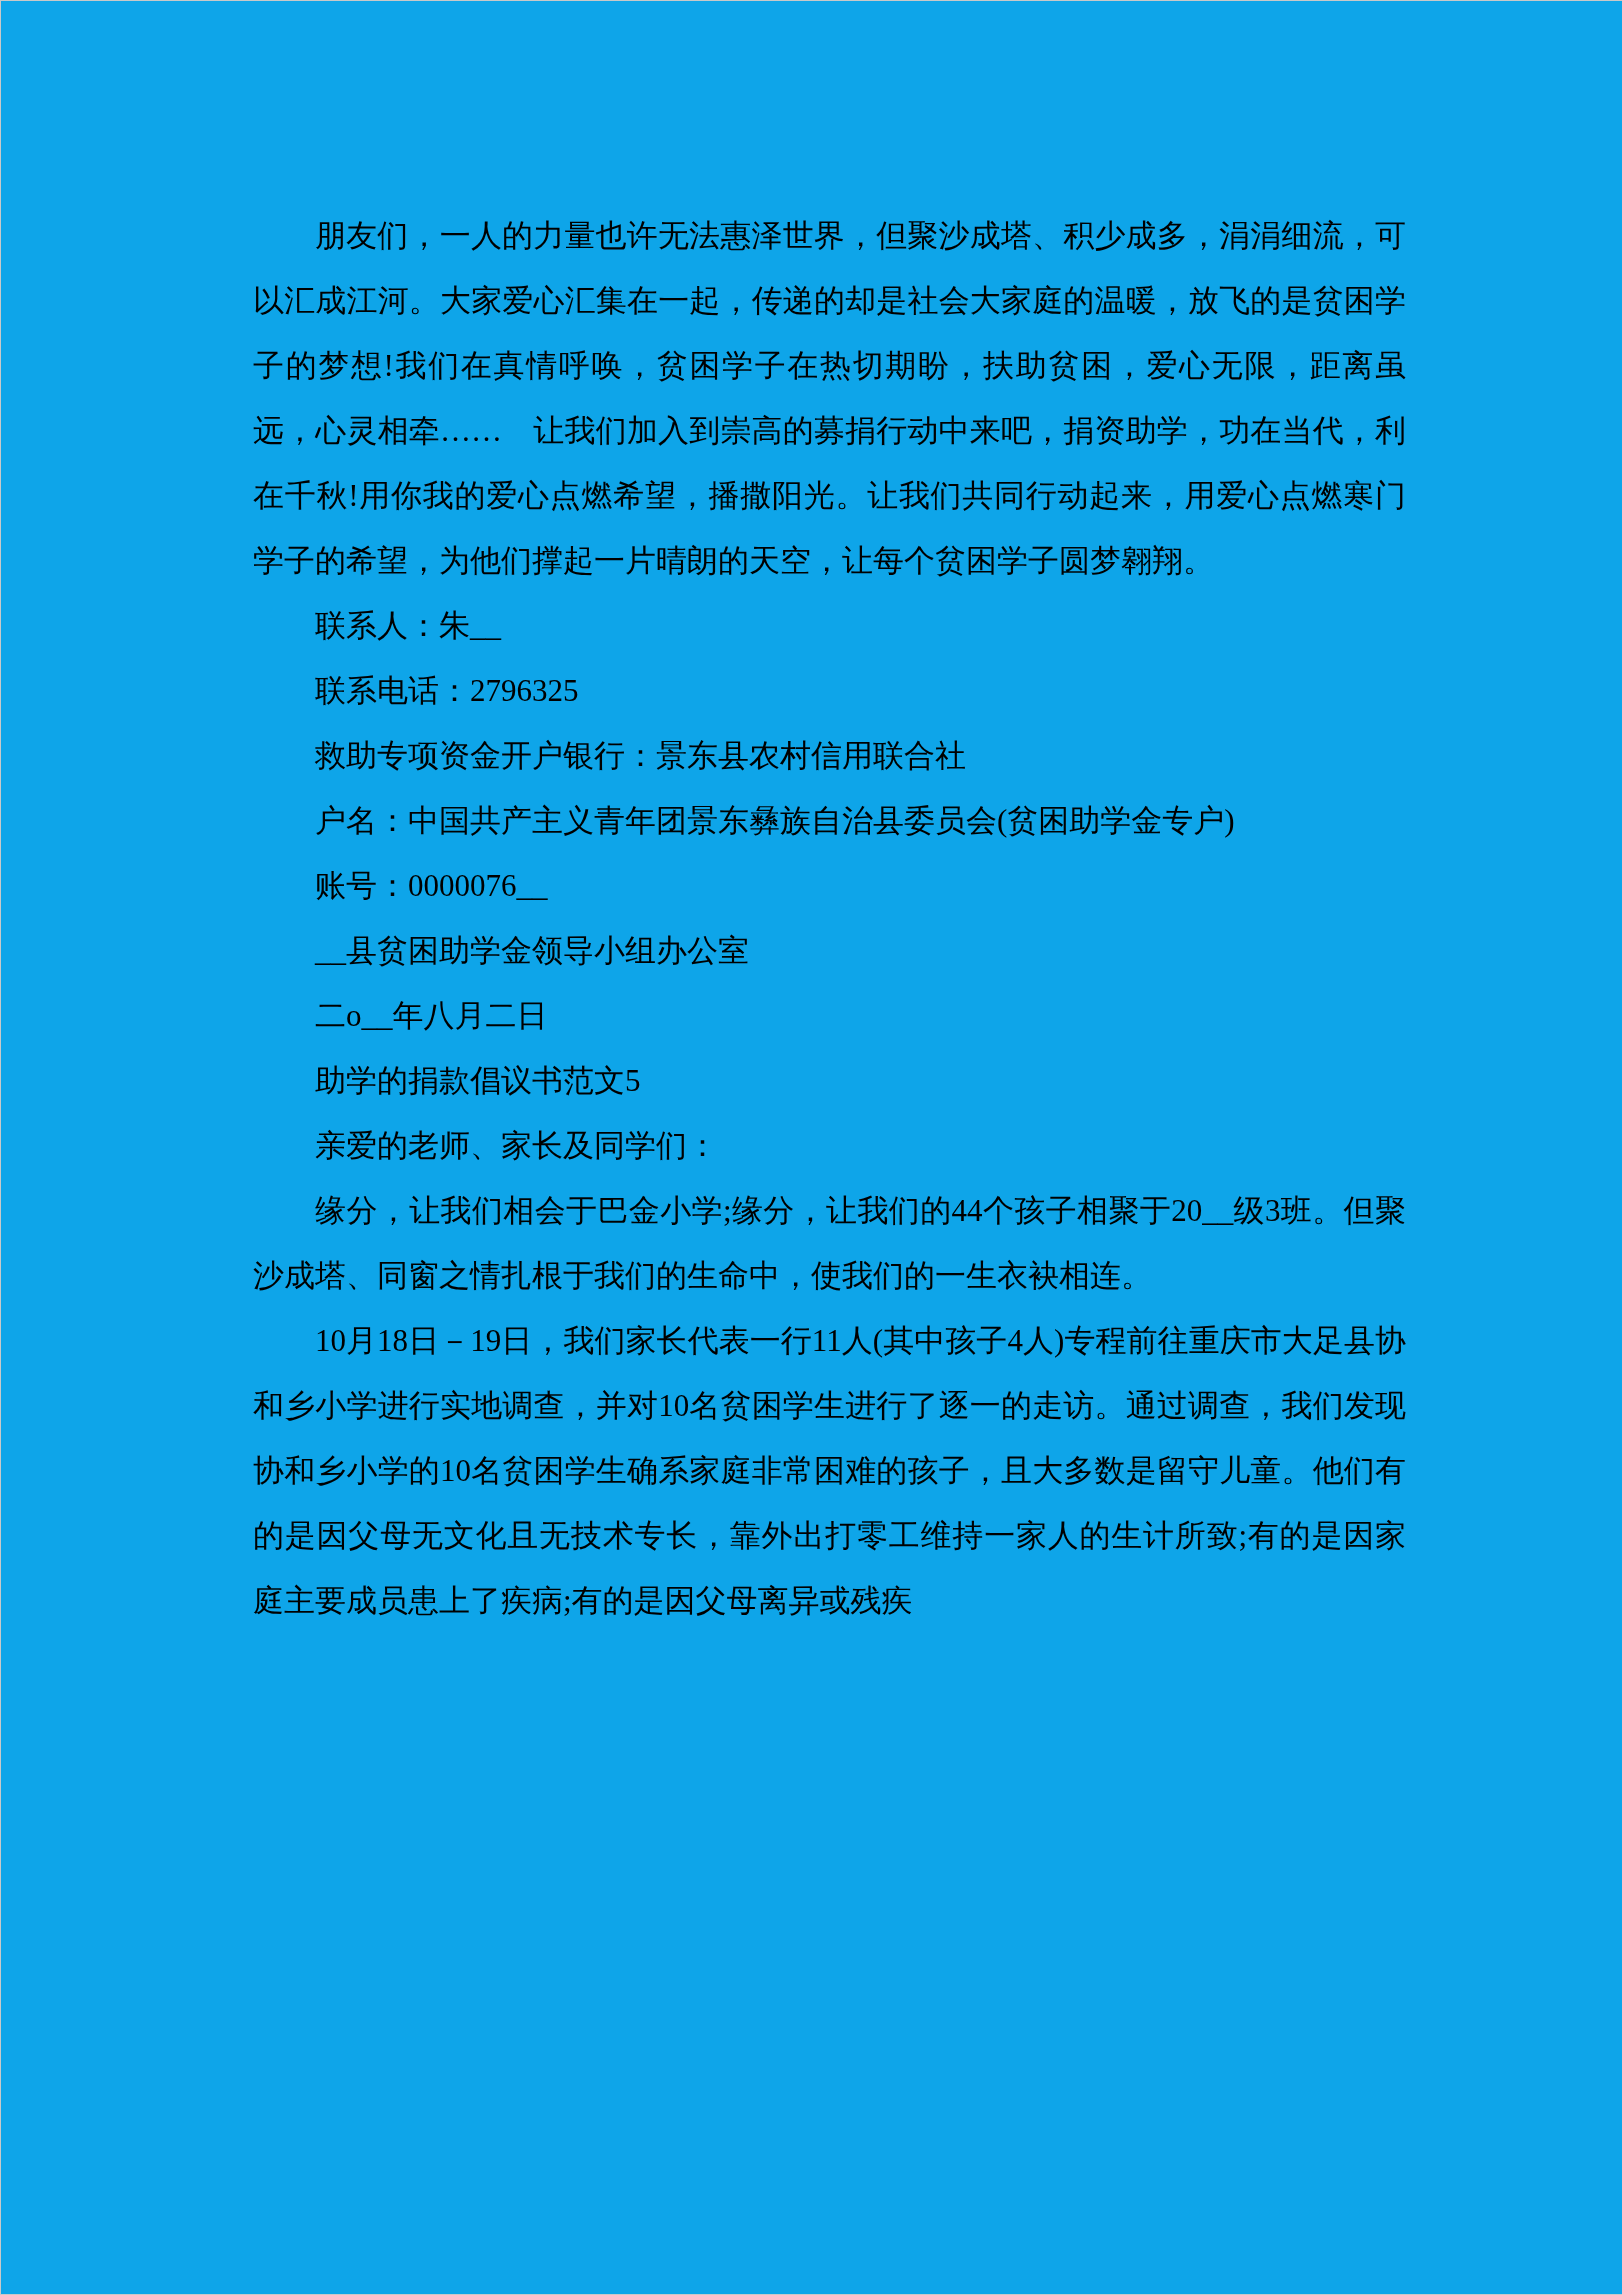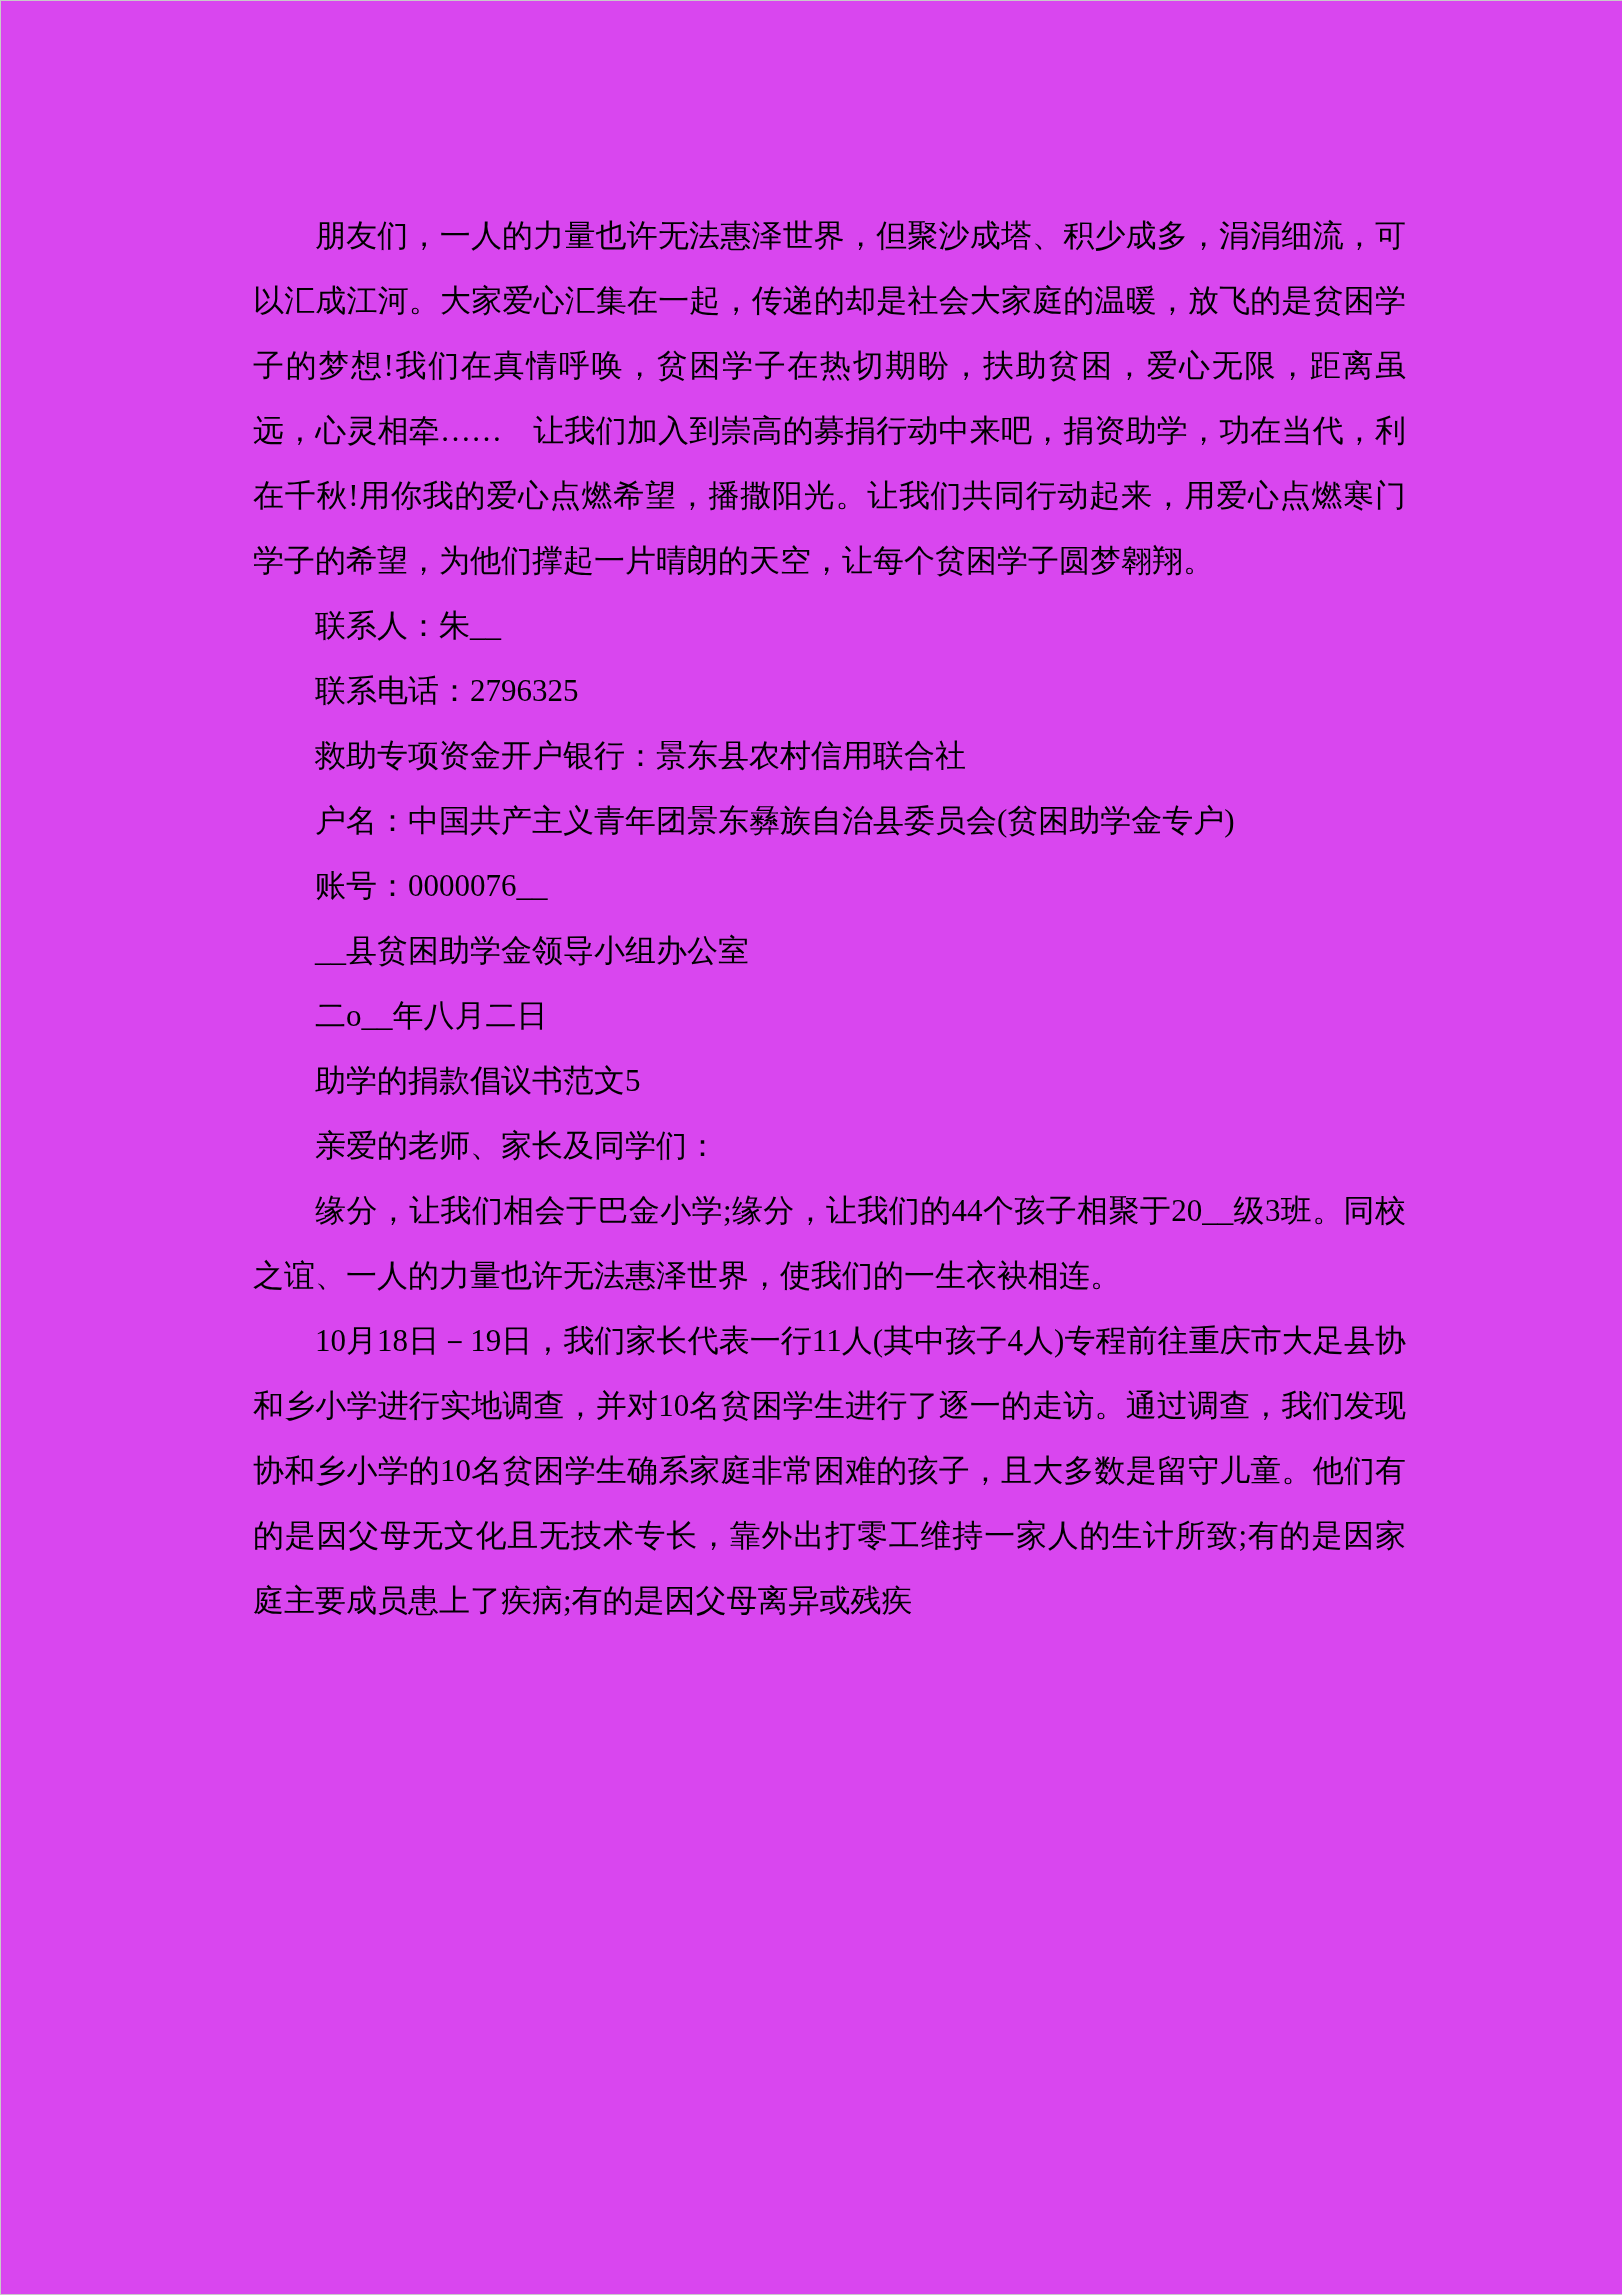--- a/index.html
+++ b/index.html
@@ -5,21 +5,21 @@
   html, body {
     margin: 0;
     padding: 0;
     background: #ffffff;
   }
   .page {
     position: relative;
     width: 1623px;
     height: 2295px;
     box-sizing: border-box;
-    background: #d946ef;
+    background: #0ea5e9;
     border: 1.3px solid #c9c9c9;
     padding: 202px 216px 131px 252px;
     overflow: hidden;
   }
   .content {
     font-family: "Liberation Serif", "DejaVu Serif", serif;
     font-size: 31px;
     line-height: 65px;
     color: #000000;
   }
@@ -38,17 +38,17 @@
     <p>朋友们，一人的力量也许无法惠泽世界，但聚沙成塔、积少成多，涓涓细流，可以汇成江河。大家爱心汇集在一起，传递的却是社会大家庭的温暖，放飞的是贫困学子的梦想!我们在真情呼唤，贫困学子在热切期盼，扶助贫困，爱心无限，距离虽远，心灵相牵……　让我们加入到崇高的募捐行动中来吧，捐资助学，功在当代，利在千秋!用你我的爱心点燃希望，播撒阳光。让我们共同行动起来，用爱心点燃寒门学子的希望，为他们撑起一片晴朗的天空，让每个贫困学子圆梦翱翔。</p>
     <p>联系人：朱__</p>
     <p>联系电话：2796325</p>
     <p>救助专项资金开户银行：景东县农村信用联合社</p>
     <p>户名：中国共产主义青年团景东彝族自治县委员会(贫困助学金专户)</p>
     <p>账号：0000076__</p>
     <p>__县贫困助学金领导小组办公室</p>
     <p>二o__年八月二日</p>
     <p>助学的捐款倡议书范文5</p>
     <p>亲爱的老师、家长及同学们：</p>
-    <p>缘分，让我们相会于巴金小学;缘分，让我们的44个孩子相聚于20__级3班。同校之谊、一人的力量也许无法惠泽世界，使我们的一生衣袂相连。</p>
+    <p>缘分，让我们相会于巴金小学;缘分，让我们的44个孩子相聚于20__级3班。但聚沙成塔、同窗之情扎根于我们的生命中，使我们的一生衣袂相连。</p>
     <p>10月18日－19日，我们家长代表一行11人(其中孩子4人)专程前往重庆市大足县协和乡小学进行实地调查，并对10名贫困学生进行了逐一的走访。通过调查，我们发现协和乡小学的10名贫困学生确系家庭非常困难的孩子，且大多数是留守儿童。他们有的是因父母无文化且无技术专长，靠外出打零工维持一家人的生计所致;有的是因家庭主要成员患上了疾病;有的是因父母离异或残疾</p>
   </div>
 </div>
 
 
 </body></html>

